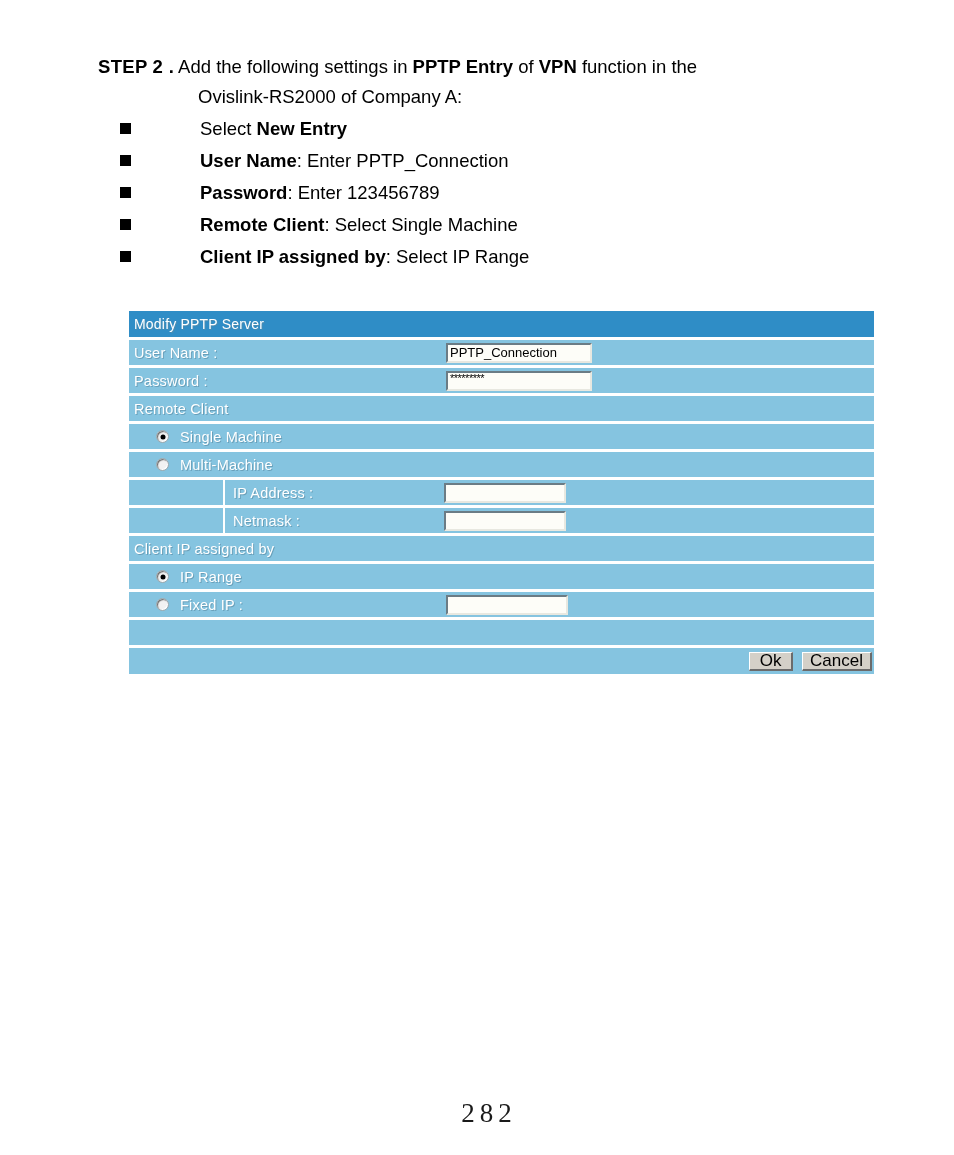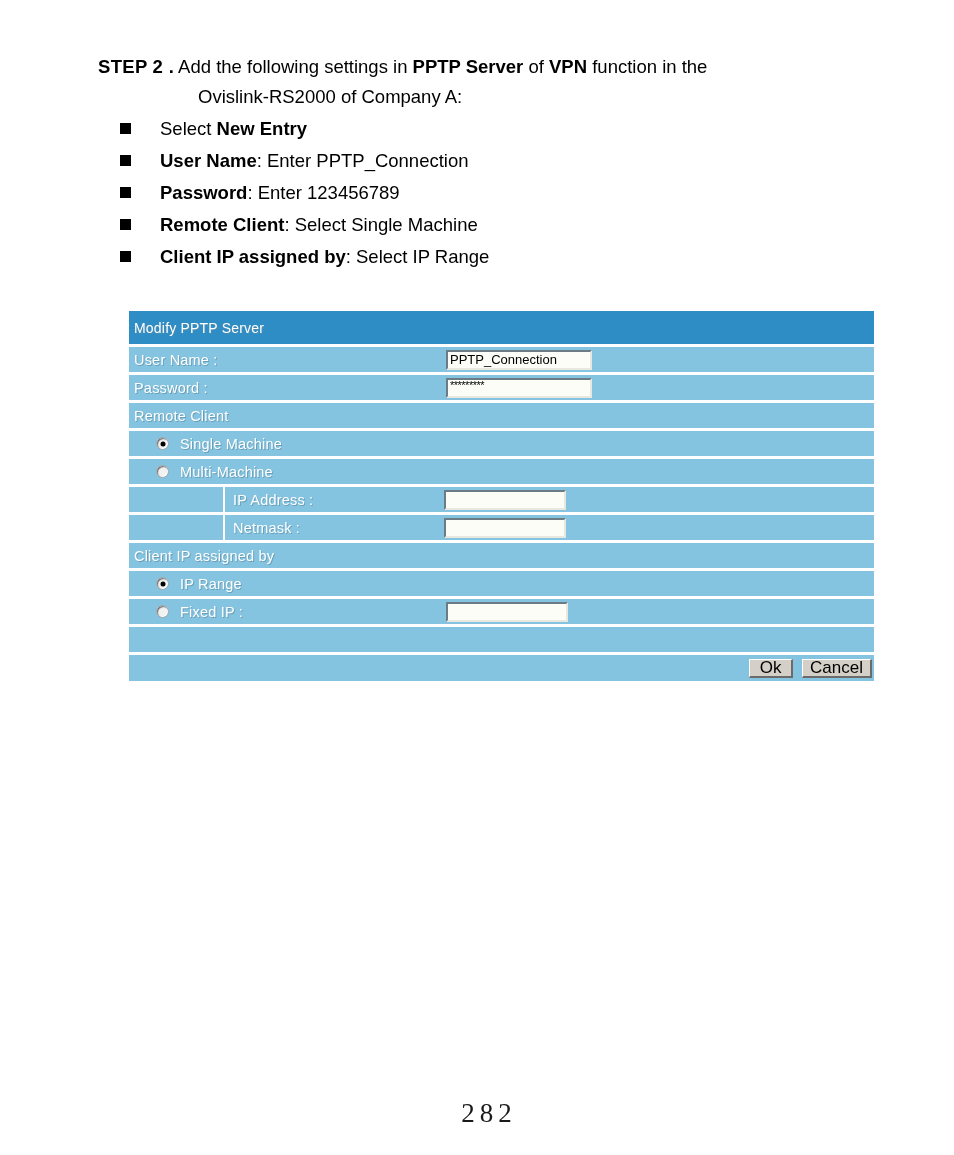--- a/index.html
+++ b/index.html
@@ -74,21 +74,21 @@
   }
   .bullet-mark {
     width: 11px;
     height: 11px;
     background: #000000;
     flex: 0 0 auto;
     margin-right: 29px;
     position: relative;
     top: -1px;
   }
-  .bullet-text { white-space: nowrap; }
+  .bullet-text { white-space: nowrap; margin-left: 40px; }
   .bullet-text .b { font-weight: bold; }
 
   
   .panel {
     position: absolute;
     left: 129px;
     top: 311px;
     width: 745px;
     background: #ffffff;
     font-size: 13px;
@@ -97,21 +97,21 @@
     display: flex;
     align-items: center;
     width: 745px;
     height: 25px;
     background: #85c4e0;
     margin-bottom: 3px;
     box-sizing: border-box;
   }
   .prow.header {
     background: #2f8dc6;
-    height: 33px;
+    height: 26px;
   }
   .prow.last { margin-bottom: 0; }
   .plabel {
     color: #ffffff;
     font-size: 14.5px;
     font-weight: normal;
     text-shadow: 1px 1px 0 rgba(90,140,165,0.65);
     white-space: nowrap;
     letter-spacing: 0.2px;
   }
@@ -248,21 +248,21 @@
     color: #1a1a1a;
     padding-left: 12px;
   }
 </style>
 </head>
 <body>
 
 <div class="step-block">
   <div class="step-line">
     <span class="step-label">STEP 2 .</span>
-    <span class="step-body"><span>Add the following settings in </span><span class="b">PPTP Server</span><span> of </span><span class="b">VPN</span><span> function in the</span><span class="justify-forcer"></span></span>
+    <span class="step-body"><span>Add the following settings in </span><span class="b">PPTP Entry</span><span> of </span><span class="b">VPN</span><span> function in the</span><span class="justify-forcer"></span></span>
   </div>
   <div class="step-cont">Ovislink-RS2000 of Company A:</div>
 </div>
 
 <div class="bullets">
   <div class="bullet-row">
     <span class="bullet-mark"></span>
     <span class="bullet-text"><span>Select </span><span class="b">New Entry</span><span></span></span>
   </div>
   <div class="bullet-row">

